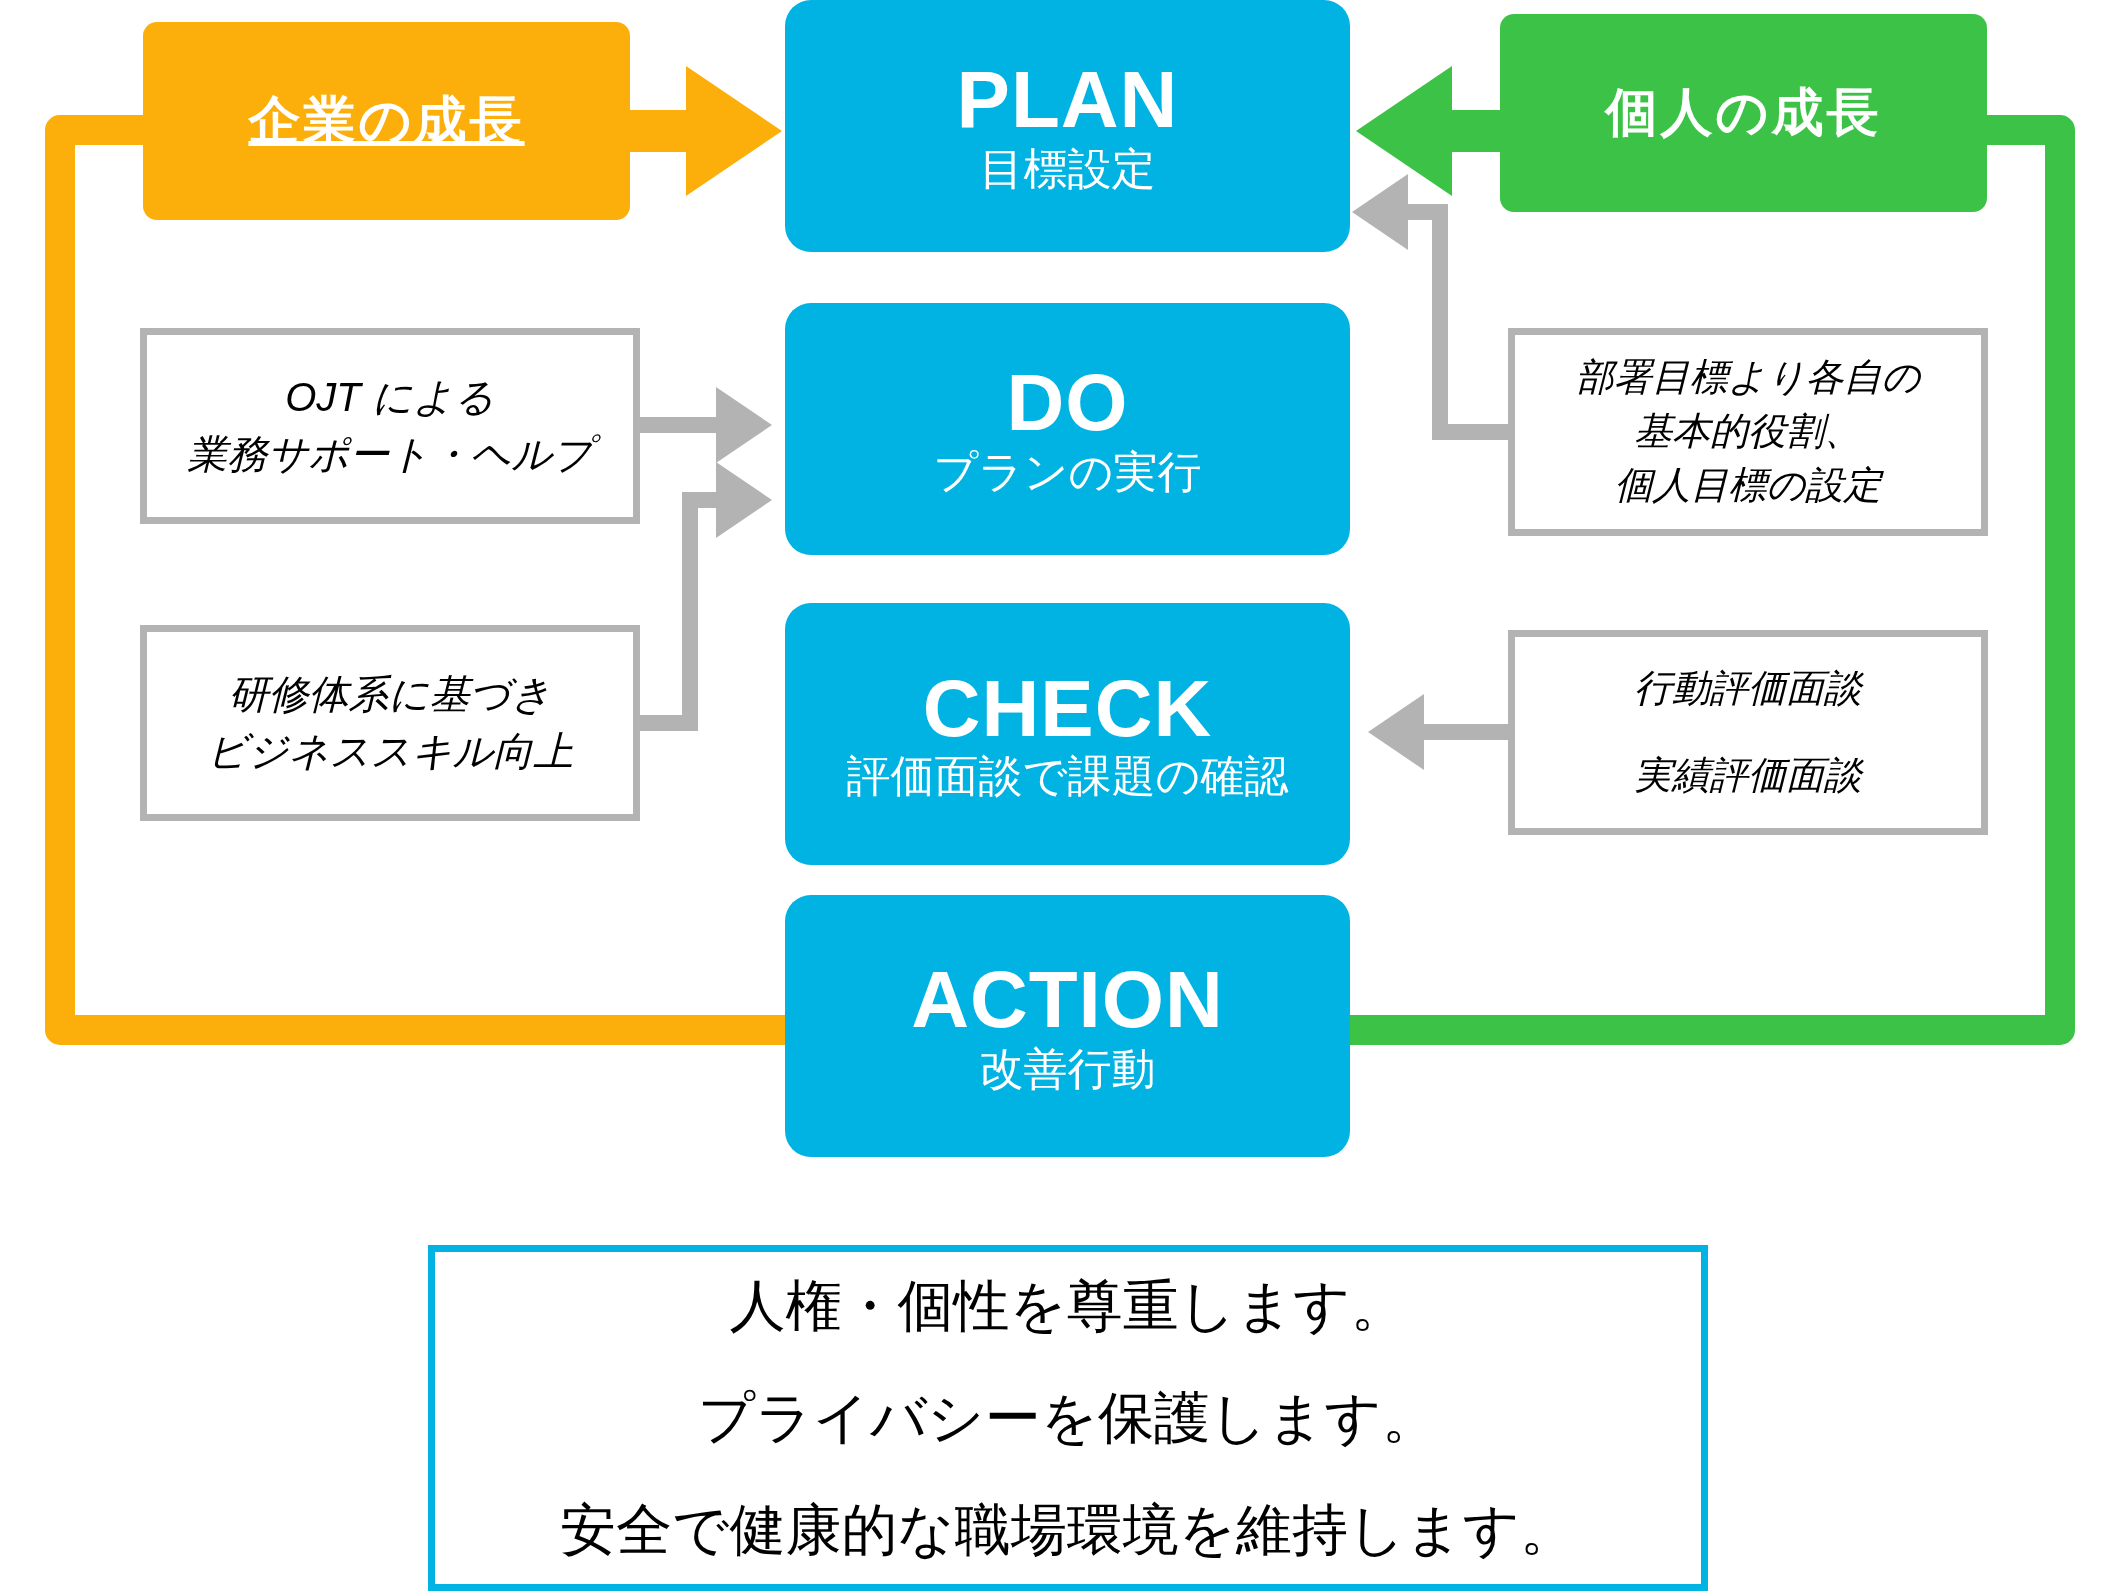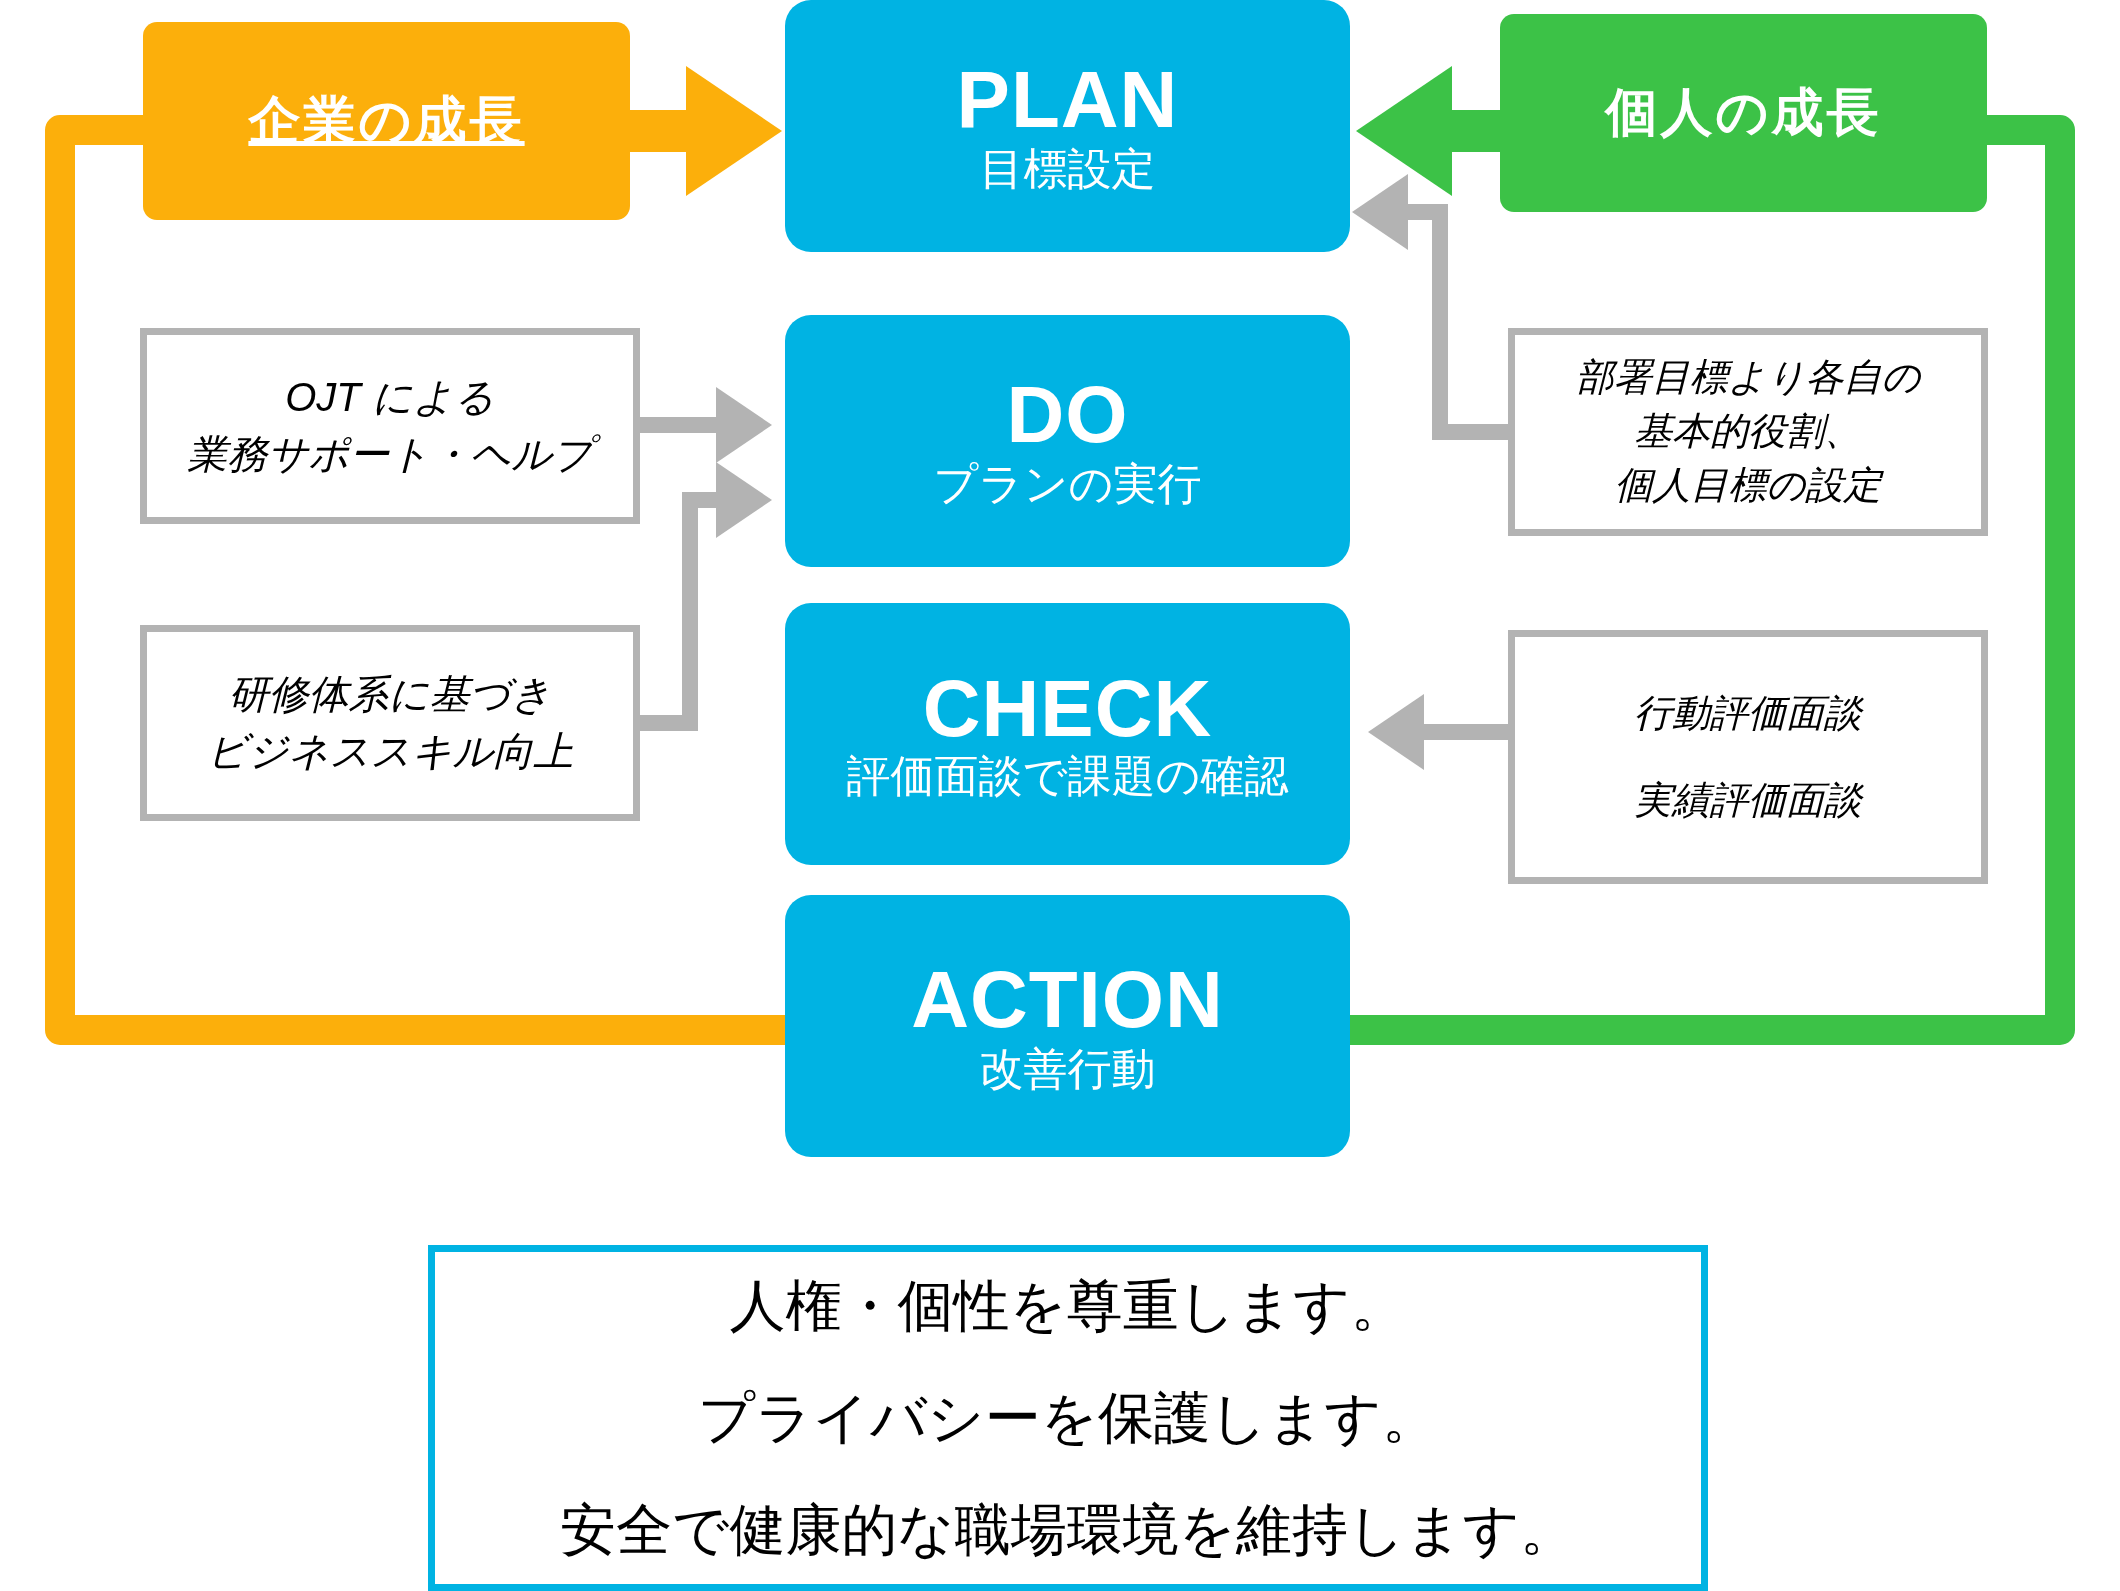--- a/index.html
+++ b/index.html
@@ -77,21 +77,21 @@
 
   <div class="node pill green" style="left:1500px;top:14px;width:487px;height:198px;font-size:52px;letter-spacing:3px;">
     <span>個人の成長</span>
   </div>
 
   <div class="node pdca" style="left:785px;top:0px;width:565px;height:252px;">
     <span class="en" style="font-size:80px;">PLAN</span>
     <span class="jp" style="font-size:44px;margin-top:4px;">目標設定</span>
   </div>
 
-  <div class="node pdca" style="left:785px;top:315px;width:565px;height:252px;">
+  <div class="node pdca" style="left:785px;top:303px;width:565px;height:252px;">
     <span class="en" style="font-size:80px;">DO</span>
     <span class="jp" style="font-size:44px;margin-top:4px;">プランの実行</span>
   </div>
 
   <div class="node pdca" style="left:785px;top:603px;width:565px;height:262px;">
     <span class="en" style="font-size:80px;">CHECK</span>
     <span class="jp" style="font-size:44px;margin-top:2px;">評価面談で課題の確認</span>
   </div>
 
   <div class="node pdca" style="left:785px;top:895px;width:565px;height:262px;">
@@ -108,21 +108,21 @@
     <span>研修体系に基づき</span>
     <span>ビジネススキル向上</span>
   </div>
 
   <div class="node note" style="left:1508px;top:328px;width:480px;height:208px;font-size:38px;">
     <span>部署目標より各自の</span>
     <span>基本的役割、</span>
     <span>個人目標の設定</span>
   </div>
 
-  <div class="node note" style="left:1508px;top:630px;width:480px;height:254px;font-size:38px;gap:33px;">
+  <div class="node note" style="left:1508px;top:630px;width:480px;height:205px;font-size:38px;gap:33px;">
     <span>行動評価面談</span>
     <span>実績評価面談</span>
   </div>
 
   <div class="node policy" style="left:428px;top:1245px;width:1280px;height:346px;font-size:56px;">
     <span class="line">人権・個性を尊重します。</span>
     <span class="line">プライバシーを保護します。</span>
     <span class="line">安全で健康的な職場環境を維持します。</span>
   </div>
 

